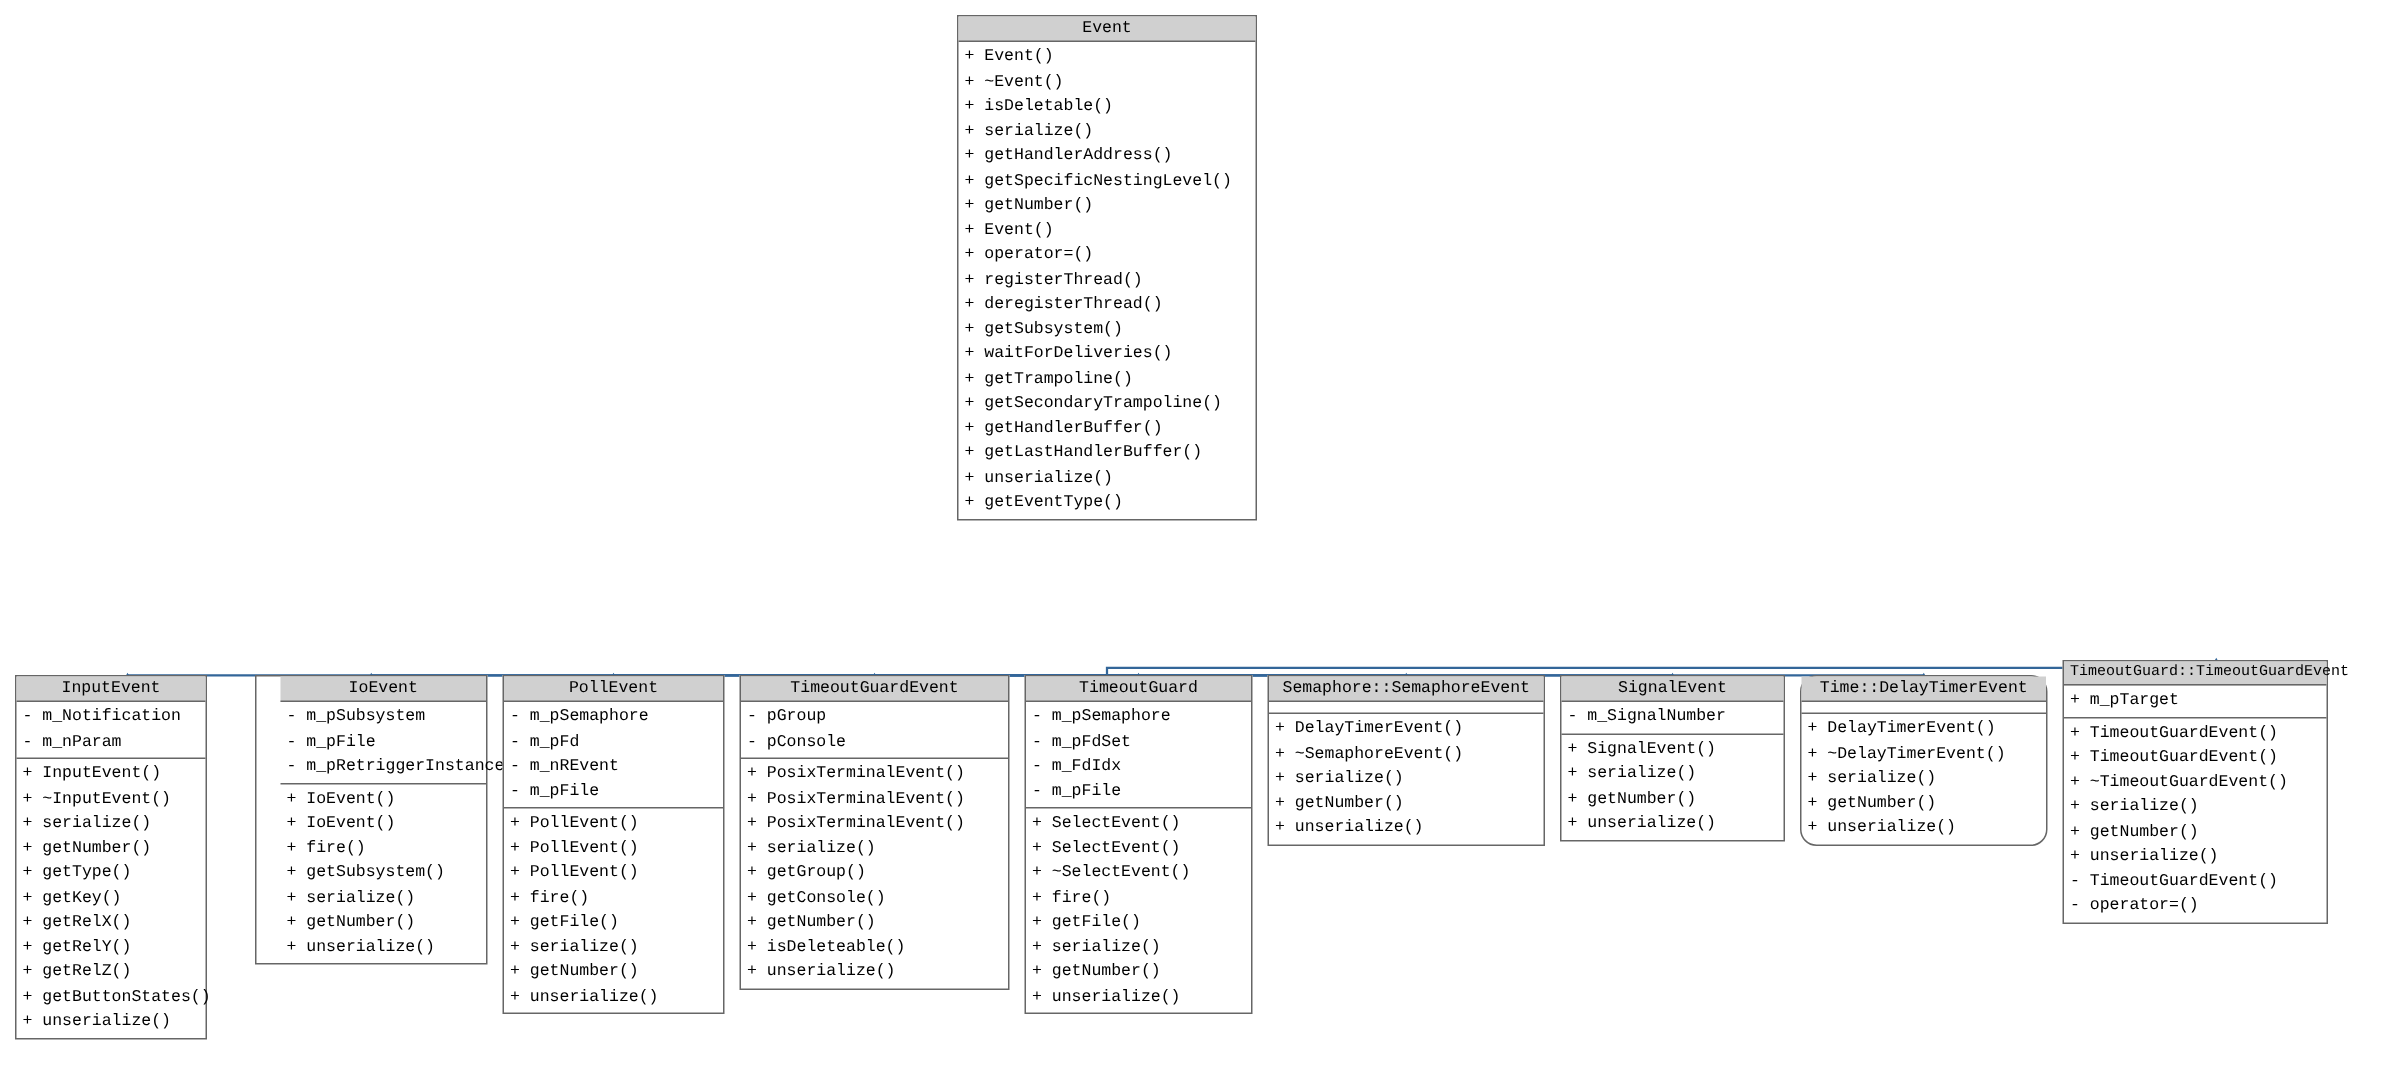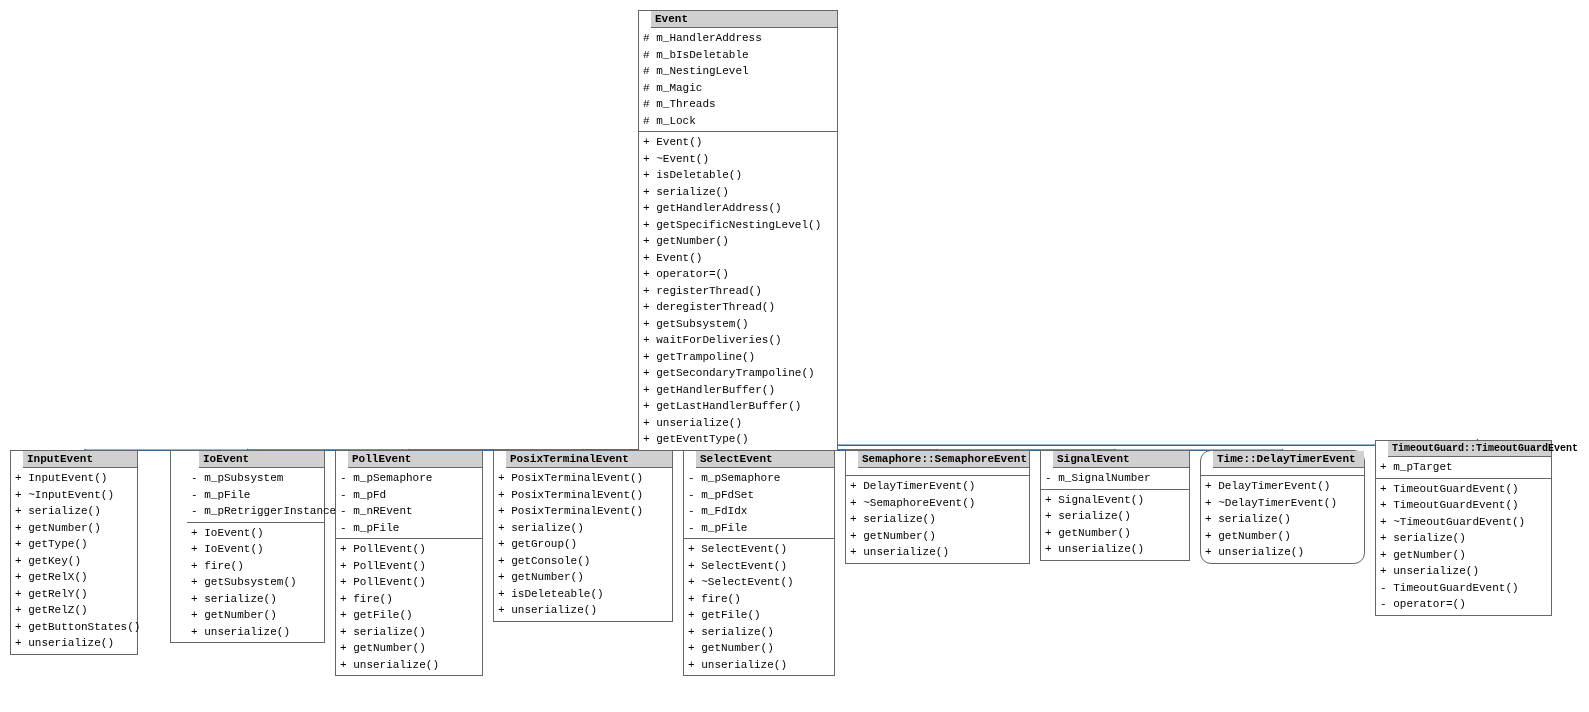--- a/index.html
+++ b/index.html
@@ -27,24 +27,23 @@
     .uml-box {
       position: absolute;
       border: 1px solid #666;
       background: #fff;
       font-size: 11px;
       font-family: 'Courier New', monospace;
     }
     .uml-header {
       background: #d0d0d0;
       border-bottom: 1px solid #666;
-      text-align: left;
+      text-align: center;
       padding: 2px 4px;
-      font-weight: bold;
-      margin-left: 12px;
+      font-weight: normal;
     }
     .uml-section {
       border-bottom: 1px solid #666;
       padding: 2px 4px;
       line-height: 1.5;
     }
     .uml-section:last-child {
       border-bottom: none;
     }
     .uml-section div {
@@ -73,28 +72,20 @@
       <polygon points="1115,450 1108,462 1122,462" fill="none" stroke="#336699" stroke-width="1.5"></polygon>
       <polyline points="1282.5,450 1282.5,450.25 738,450.25 738,450.5" fill="none" stroke="#336699" stroke-width="1.5"></polyline>
       <polygon points="1282.5,450 1275.5,462 1289.5,462" fill="none" stroke="#336699" stroke-width="1.5"></polygon>
       <polyline points="1477.5,440 1477.5,445.25 738,445.25 738,450.5" fill="none" stroke="#336699" stroke-width="1.5"></polyline>
       <polygon points="1477.5,440 1470.5,452 1484.5,452" fill="none" stroke="#336699" stroke-width="1.5"></polygon>
     </svg>
 
   <div class="uml-box" style="left:638px; top:10px; width:200px;">
     <div class="uml-header">Event</div>
     <div class="uml-section">
-      <div># m_HandlerAddress</div>
-      <div># m_bIsDeletable</div>
-      <div># m_NestingLevel</div>
-      <div># m_Magic</div>
-      <div># m_Threads</div>
-      <div># m_Lock</div>
-    </div>
-    <div class="uml-section">
       <div>+ Event()</div>
       <div>+ ~Event()</div>
       <div>+ isDeletable()</div>
       <div>+ serialize()</div>
       <div>+ getHandlerAddress()</div>
       <div>+ getSpecificNestingLevel()</div>
       <div>+ getNumber()</div>
       <div>+ Event()</div>
       <div>+ operator=()</div>
       <div>+ registerThread()</div>
@@ -106,20 +97,24 @@
       <div>+ getHandlerBuffer()</div>
       <div>+ getLastHandlerBuffer()</div>
       <div>+ unserialize()</div>
       <div>+ getEventType()</div>
     </div>
   </div>
 
   <div class="uml-box" style="left:10px; top:450px; width:128px;">
     <div class="uml-header">InputEvent</div>
     <div class="uml-section">
+      <div>- m_Notification</div>
+      <div>- m_nParam</div>
+    </div>
+    <div class="uml-section">
       <div>+ InputEvent()</div>
       <div>+ ~InputEvent()</div>
       <div>+ serialize()</div>
       <div>+ getNumber()</div>
       <div>+ getType()</div>
       <div>+ getKey()</div>
       <div>+ getRelX()</div>
       <div>+ getRelY()</div>
       <div>+ getRelZ()</div>
       <div>+ getButtonStates()</div>
@@ -159,36 +154,40 @@
       <div>+ PollEvent()</div>
       <div>+ fire()</div>
       <div>+ getFile()</div>
       <div>+ serialize()</div>
       <div>+ getNumber()</div>
       <div>+ unserialize()</div>
     </div>
   </div>
 
   <div class="uml-box" style="left:493px; top:450px; width:180px;">
-    <div class="uml-header">PosixTerminalEvent</div>
+    <div class="uml-header">TimeoutGuardEvent</div>
+    <div class="uml-section">
+      <div>- pGroup</div>
+      <div>- pConsole</div>
+    </div>
     <div class="uml-section">
       <div>+ PosixTerminalEvent()</div>
       <div>+ PosixTerminalEvent()</div>
       <div>+ PosixTerminalEvent()</div>
       <div>+ serialize()</div>
       <div>+ getGroup()</div>
       <div>+ getConsole()</div>
       <div>+ getNumber()</div>
       <div>+ isDeleteable()</div>
       <div>+ unserialize()</div>
     </div>
   </div>
 
   <div class="uml-box" style="left:683px; top:450px; width:152px;">
-    <div class="uml-header">SelectEvent</div>
+    <div class="uml-header">TimeoutGuard</div>
     <div class="uml-section">
       <div>- m_pSemaphore</div>
       <div>- m_pFdSet</div>
       <div>- m_FdIdx</div>
       <div>- m_pFile</div>
     </div>
     <div class="uml-section">
       <div>+ SelectEvent()</div>
       <div>+ SelectEvent()</div>
       <div>+ ~SelectEvent()</div>

